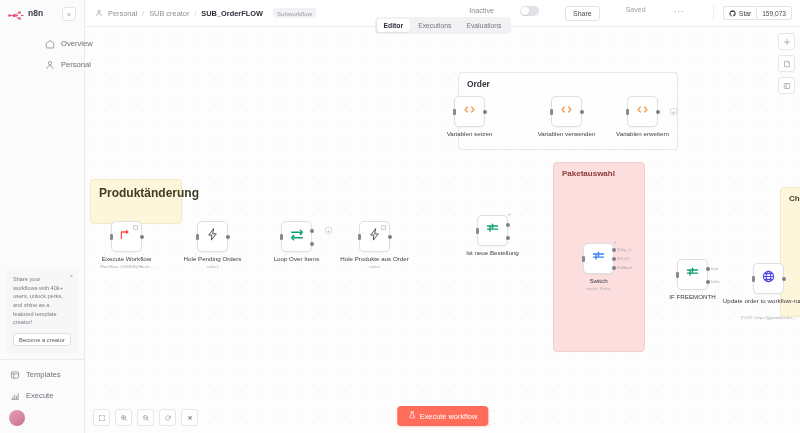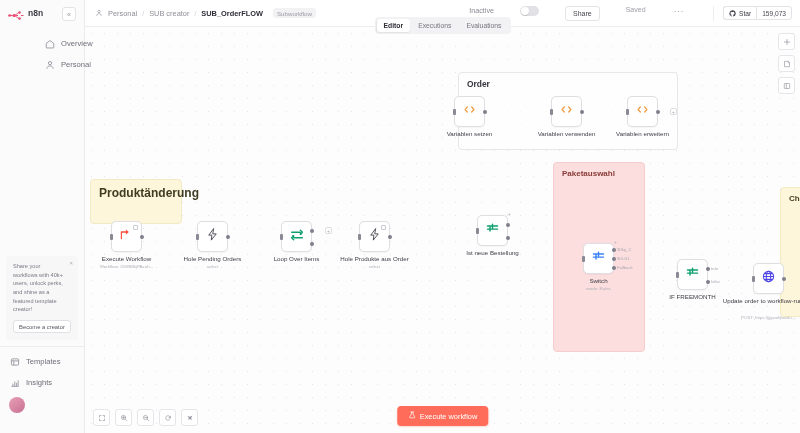--- a/index.html
+++ b/index.html
@@ -48,21 +48,21 @@
   .promo-text { font-size: 5.6px; line-height: 1.55; color: #7a7a86; padding-right: 7px; }
   .promo-close { position: absolute; top: 4px; right: 5px; font-size: 6px; color: #a9a9b3; cursor: pointer; line-height: 1; }
   .promo-btn {
     margin-top: 6px; width: 100%; height: 13px;
     border: 1px solid #e0e0e4; border-radius: 3px; background: #fff;
     font-size: 5.8px; color: #55555f; cursor: pointer;
     display: flex; align-items: center; justify-content: center;
     font-family: "Liberation Sans", sans-serif;
   }
   .sb-divider { height: 1px; background: #ececee; margin: 0 0 4px 0; }
-  .sb-bottom { padding-bottom: 20px; }
+  .sb-bottom { padding-bottom: 7px; }
   .avatar-row { padding: 4px 0 0 9px; }
   .avatar {
     width: 16px; height: 16px; border-radius: 50%;
     background: linear-gradient(140deg,#e8a0b4,#c86f94);
   }
   .badge-dot { position: absolute; width: 3px; height: 3px; border-radius: 50%; background: #ff6d5a; margin-left: 6px; margin-top: -4px; }
 
   
   .main { flex: 1 1 auto; position: relative; height: 433px; background: #fdfdfd; }
 
@@ -292,21 +292,21 @@
           </svg>
         </span>
         <span class="lbl">Templates</span>
       </div>
       <div class="sb-item">
         <span class="ico">
           <svg width="10" height="10" viewBox="0 0 16 16" fill="none" stroke="#8d8d98" stroke-width="1.3">
             <path d="M2.4 13.4h11.2M4.6 13V9M7.6 13V5.6M10.6 13V7.6M13 13V3.6"></path>
           </svg>
         </span>
-        <span class="lbl">Insights</span>
+        <span class="lbl">Execute</span>
       </div>
       <div class="avatar-row">
         <div class="avatar"></div>
       </div>
     </nav>
   </aside>
 
   <div class="main">
 
     <header class="topbar">

